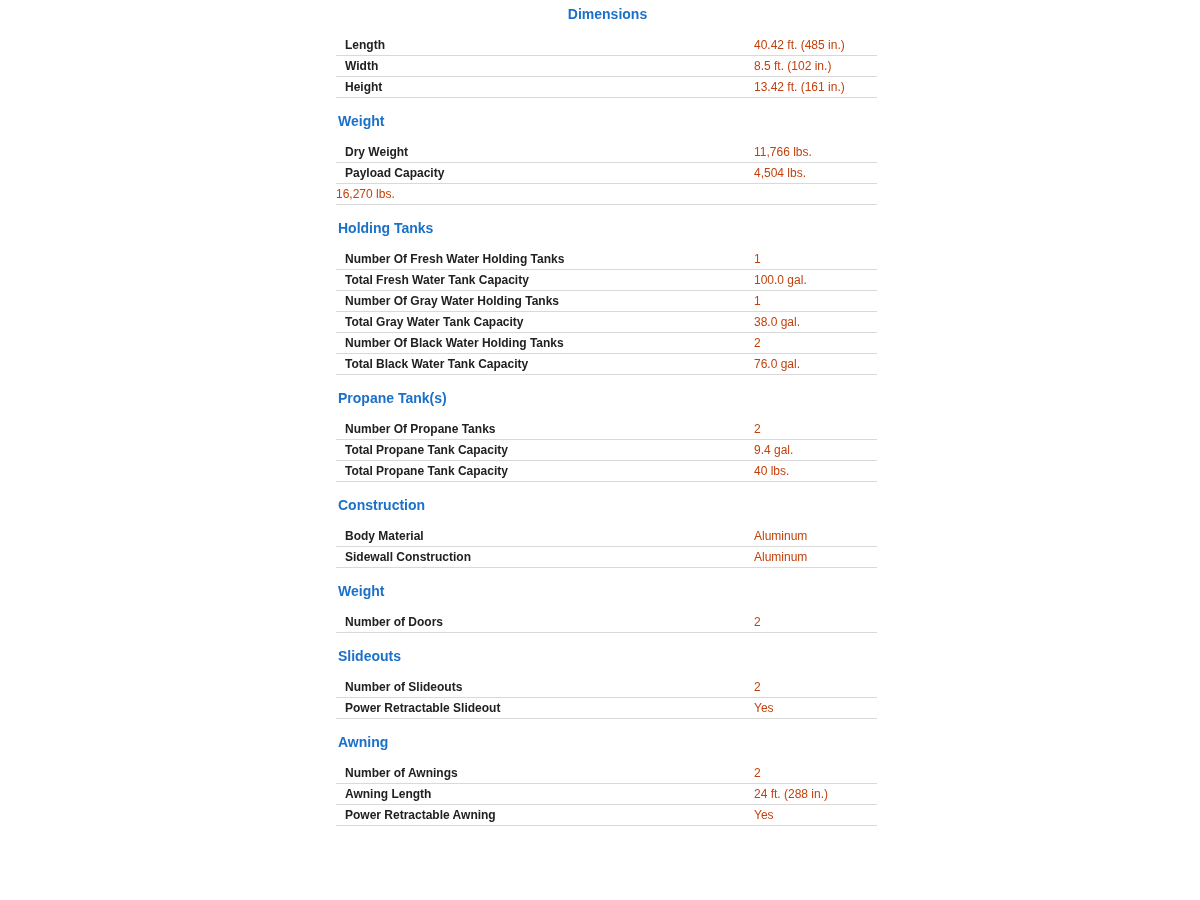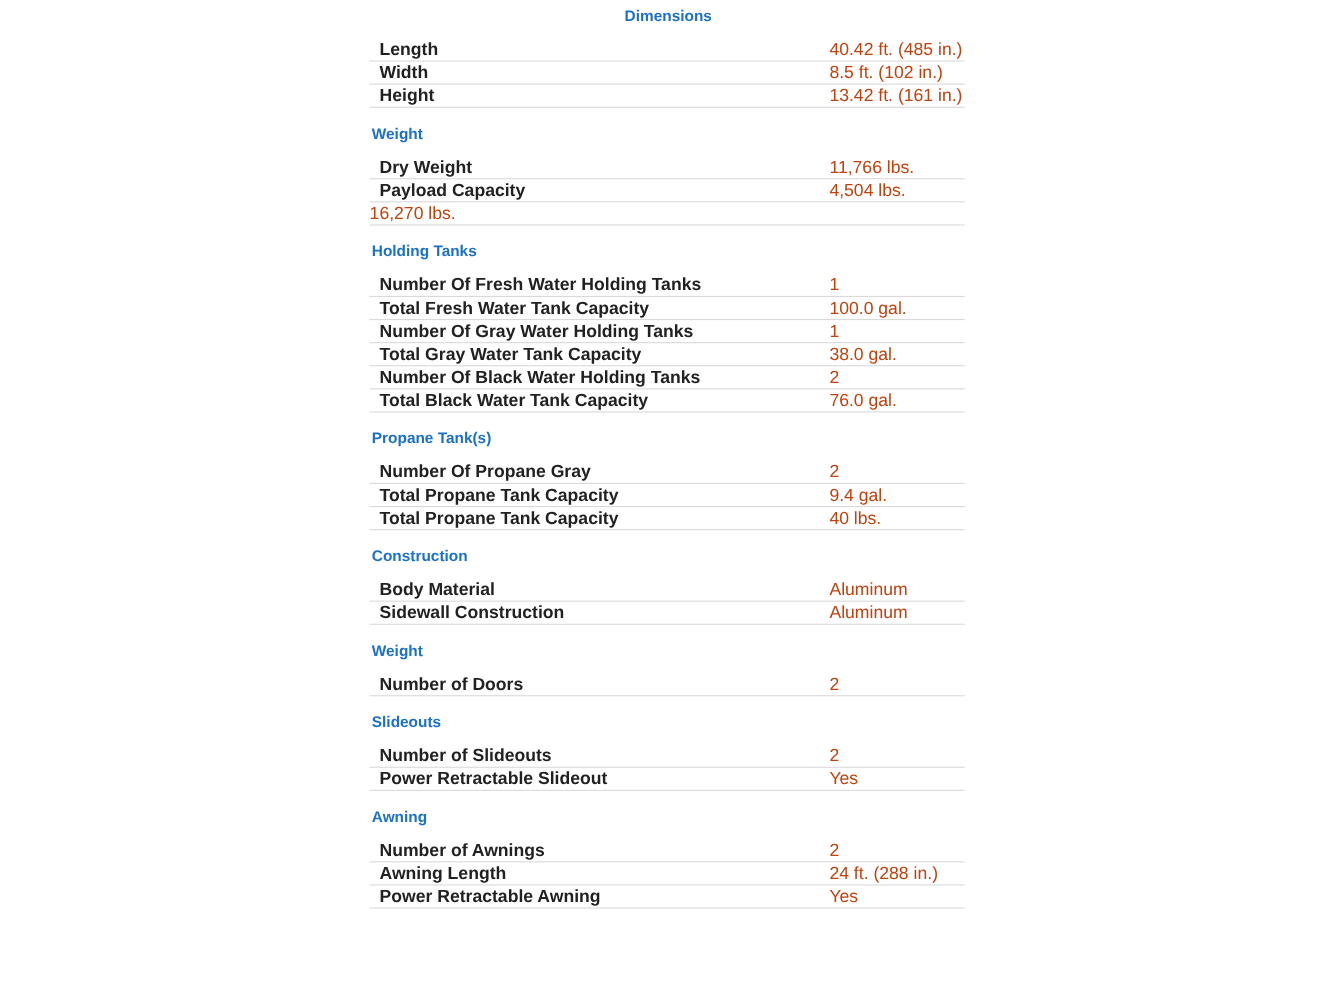--- a/index.html
+++ b/index.html
@@ -26,21 +26,21 @@
     padding-left: 2px;
     white-space: nowrap;
   }
   .section:first-child .section-title { margin-top: 0; text-align: center; }
   .rows { }
   .spec-row {
     display: flex;
     align-items: center;
     height: 21px;
     border-bottom: 1px solid #d9d9d9;
-    font-size: 16px;
+    font-size: 12px;
     line-height: 21px;
   }
   .spec-label {
     flex: 0 0 418px;
     padding-left: 9px;
     font-weight: 700;
     color: #212121;
     white-space: nowrap;
     overflow: hidden;
   }
@@ -127,21 +127,21 @@
     <span class="spec-label">Total Black Water Tank Capacity</span>
     <span class="spec-value">76.0 gal.</span>
   </div>
 </div>
   </section>
 
   <section class="section">
     <h3 class="section-title">Propane Tank(s)</h3>
     <div class="rows">
   <div class="spec-row">
-    <span class="spec-label">Number Of Propane Gray</span>
+    <span class="spec-label">Number Of Propane Tanks</span>
     <span class="spec-value">2</span>
   </div>
 
   <div class="spec-row">
     <span class="spec-label">Total Propane Tank Capacity</span>
     <span class="spec-value">9.4 gal.</span>
   </div>
 
   <div class="spec-row">
     <span class="spec-label">Total Propane Tank Capacity</span>

